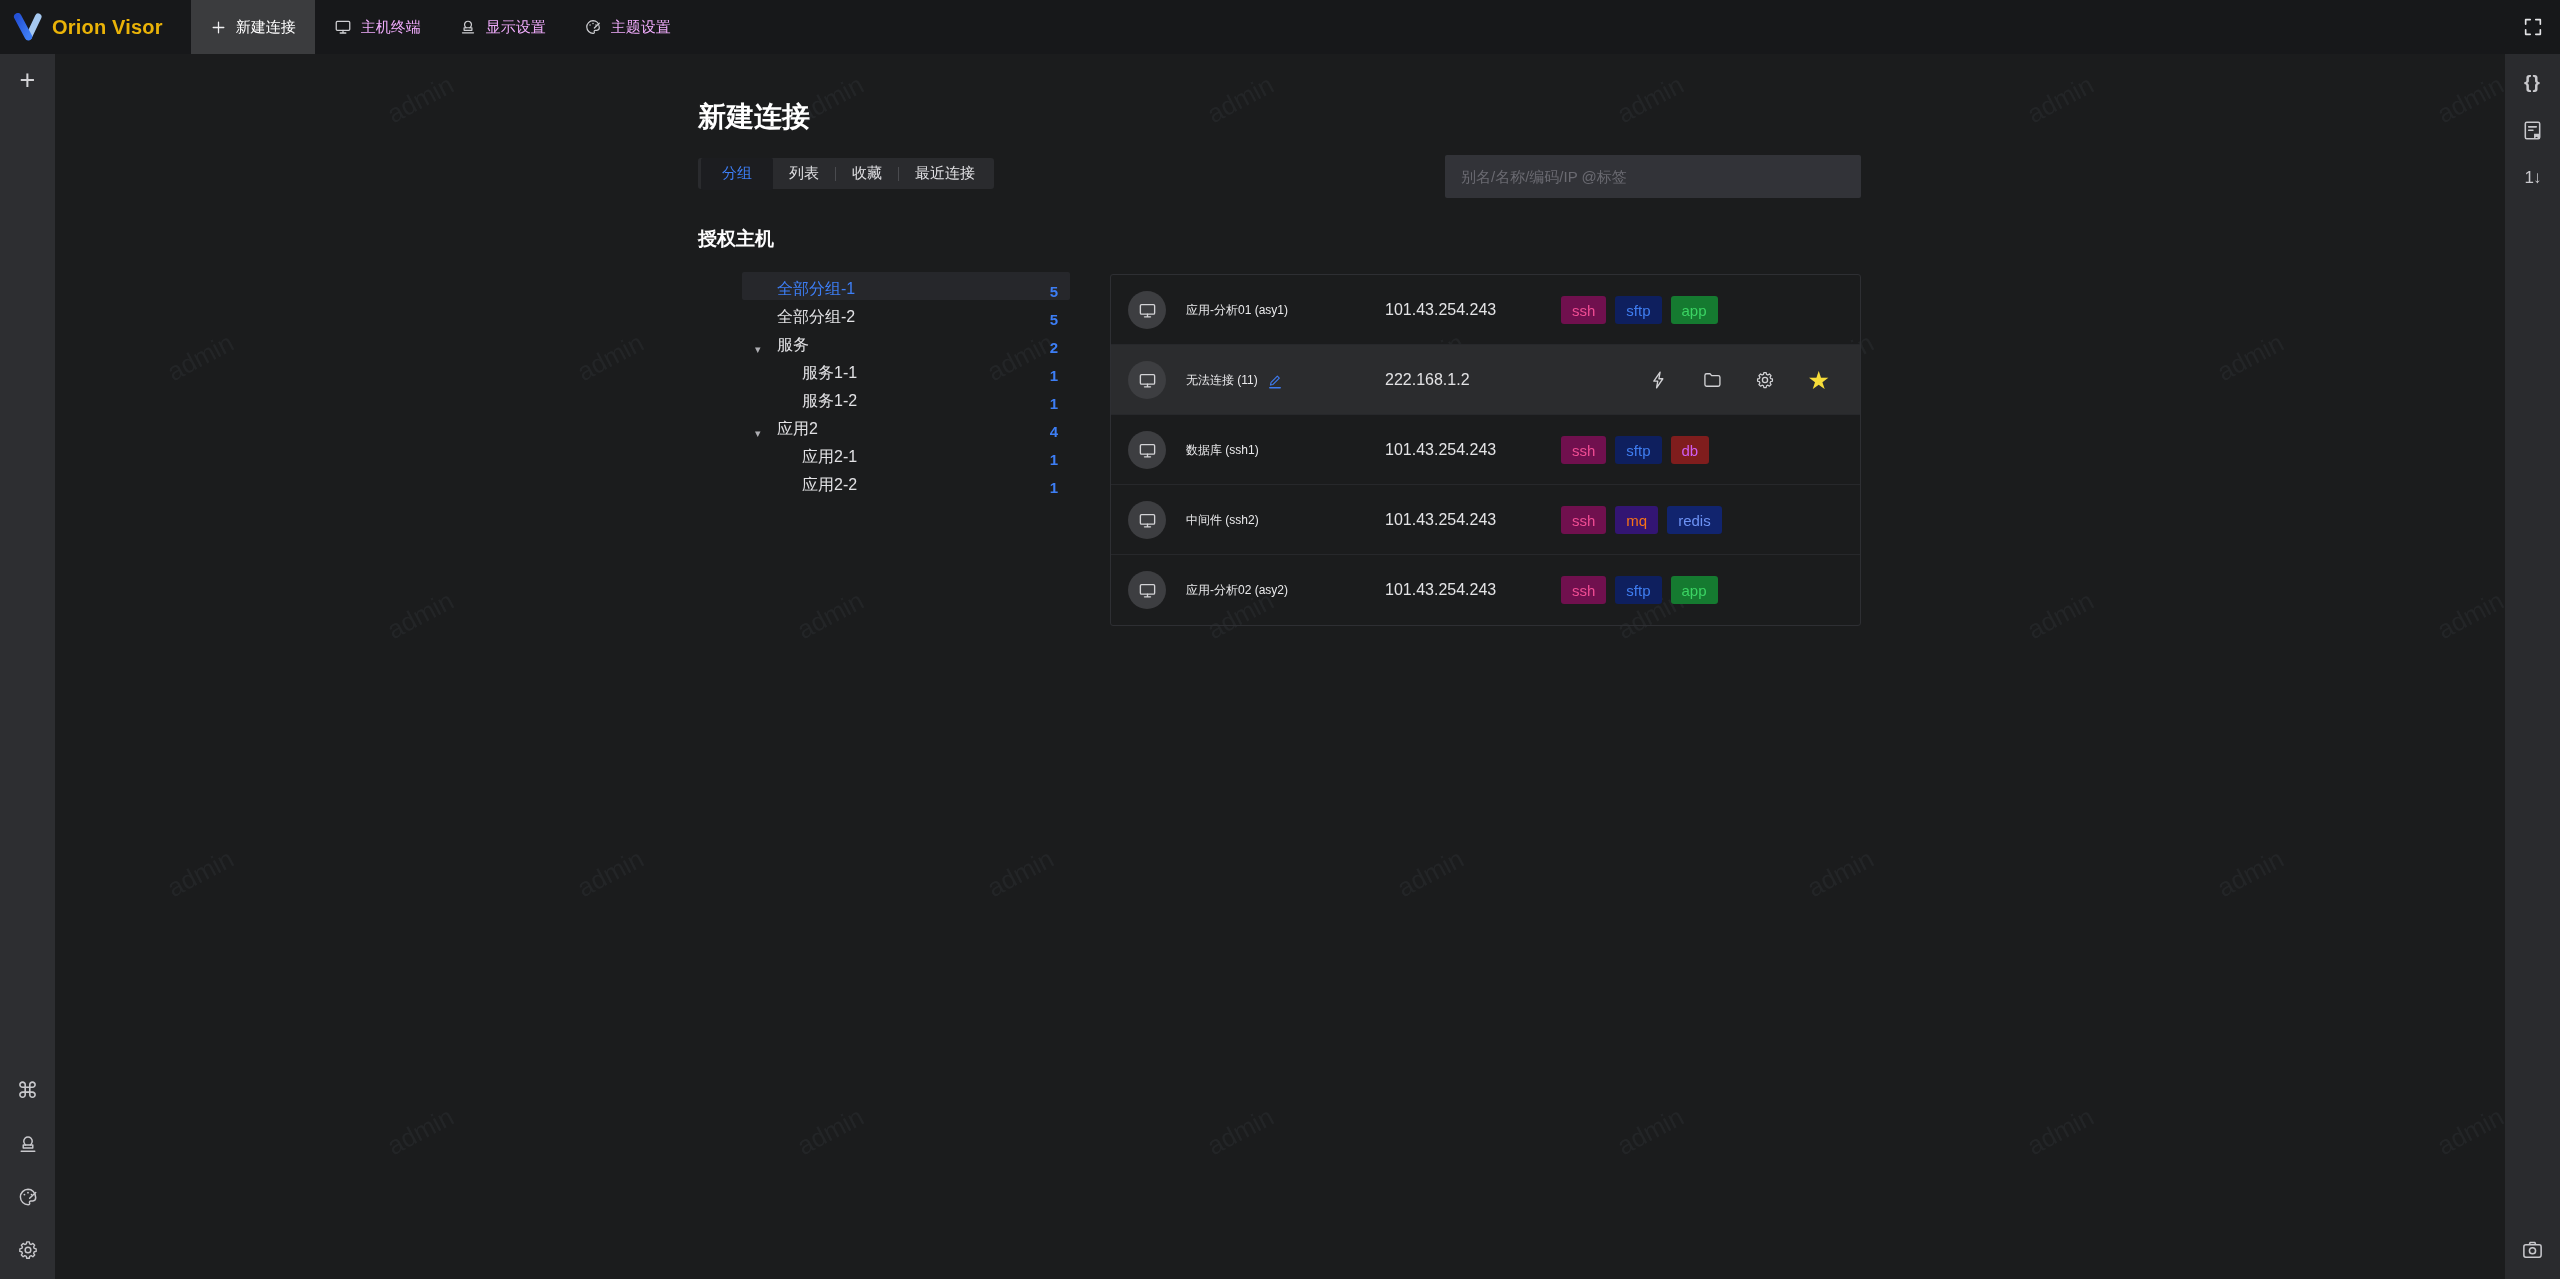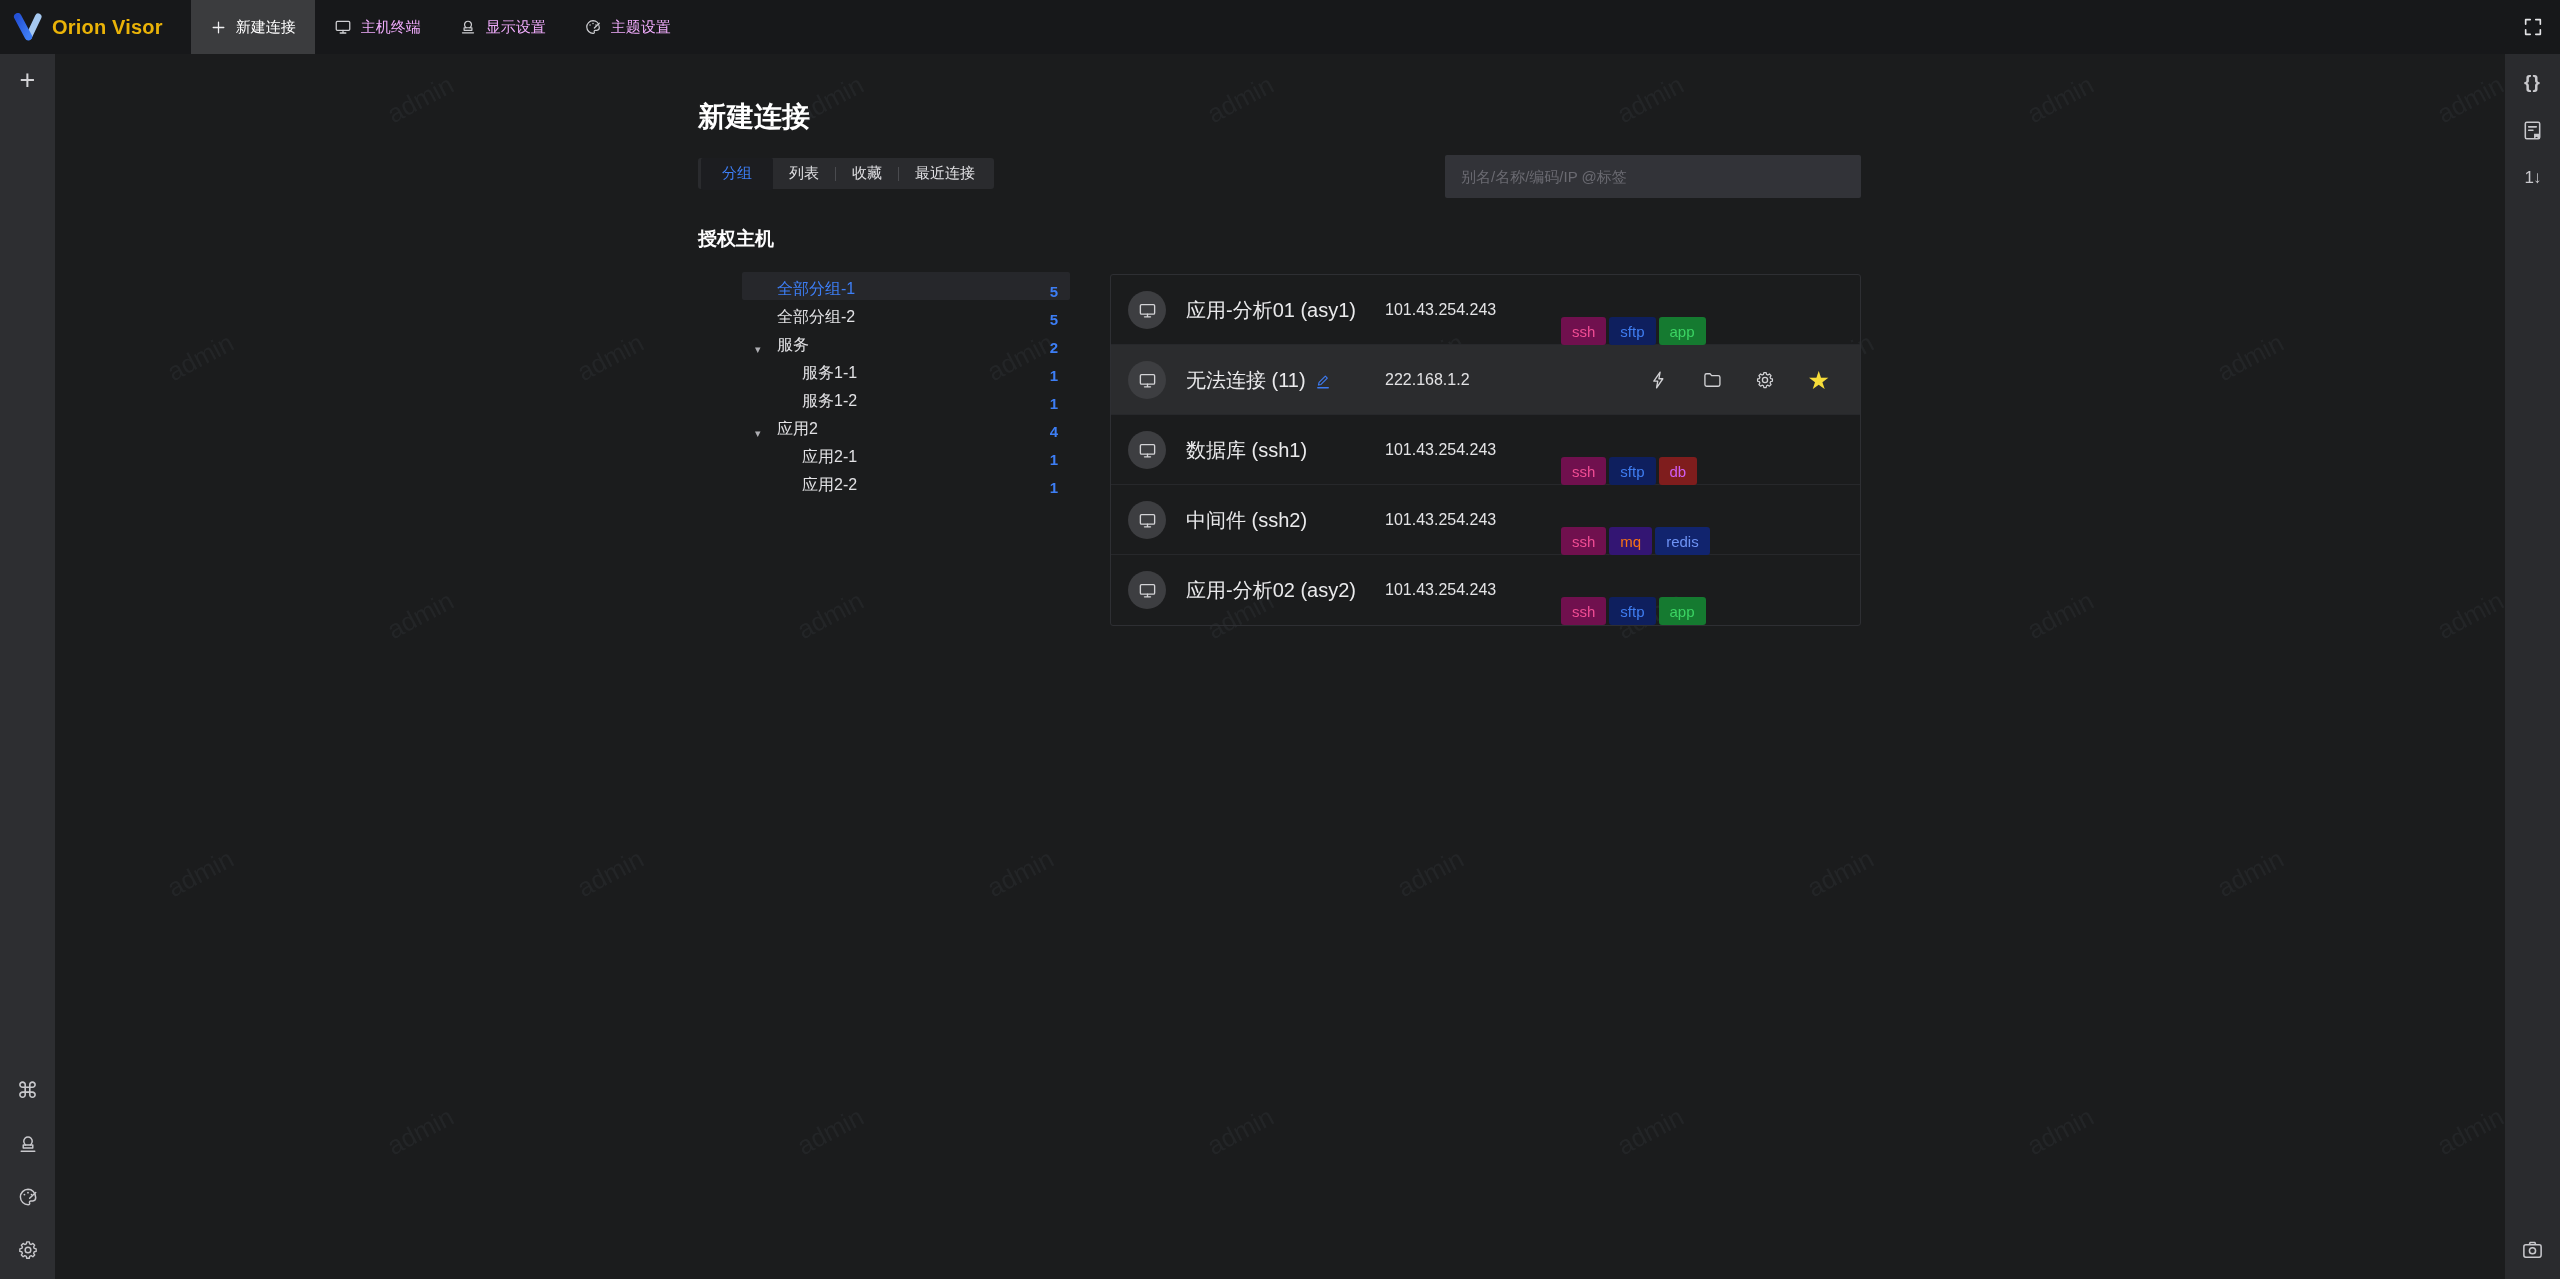--- a/index.html
+++ b/index.html
@@ -73,25 +73,25 @@
 
   
   .host-panel { position:absolute; left:1055px; top:220px; width:751px;
     border:1px solid #2e2f33; border-radius:3px; z-index:1; }
   .host-row { position:relative; height:70px; border-bottom:1px solid #27282b; cursor:pointer; }
   .host-row:last-child { border-bottom:none; }
   .host-row.hover { background:#2b2c2e; }
   .host-avatar { position:absolute; left:17px; top:16px; width:38px; height:38px; border-radius:50%;
     background:#3d3e41; display:flex; align-items:center; justify-content:center; color:#d3d3d6; }
   .host-name { position:absolute; left:75px; top:0; height:70px; display:flex; align-items:center;
-    gap:9px; font-size:20px; color:#eaeaec; white-space:nowrap; }
+    gap:9px; font-size:12px; color:#eaeaec; white-space:nowrap; }
   .edit-ic { color:#3e7bf0; cursor:pointer; }
   .host-ip { position:absolute; left:274px; top:0; height:70px; display:flex; align-items:center;
     font-size:16px; color:#e3e3e5; }
-  .tag-group { position:absolute; left:450px; top:0; height:70px; display:flex; align-items:flex-end; gap:3px; }
+  .tag-group { position:absolute; left:450px; top:0; height:70px; display:flex; align-items:center; gap:9px; }
   .tag { display:inline-flex; align-items:center; justify-content:center; height:28px;
     padding:0 11px; border-radius:3px; font-size:15px; }
   .row-actions { position:absolute; right:30px; top:0; height:70px; display:flex;
     align-items:center; gap:33px; }
   .action-icon { color:#d2d2d5; cursor:pointer; }
   .star-glyph { font-size:25px; line-height:1; cursor:pointer; }
 </style>
 </head>
 <body>
 

